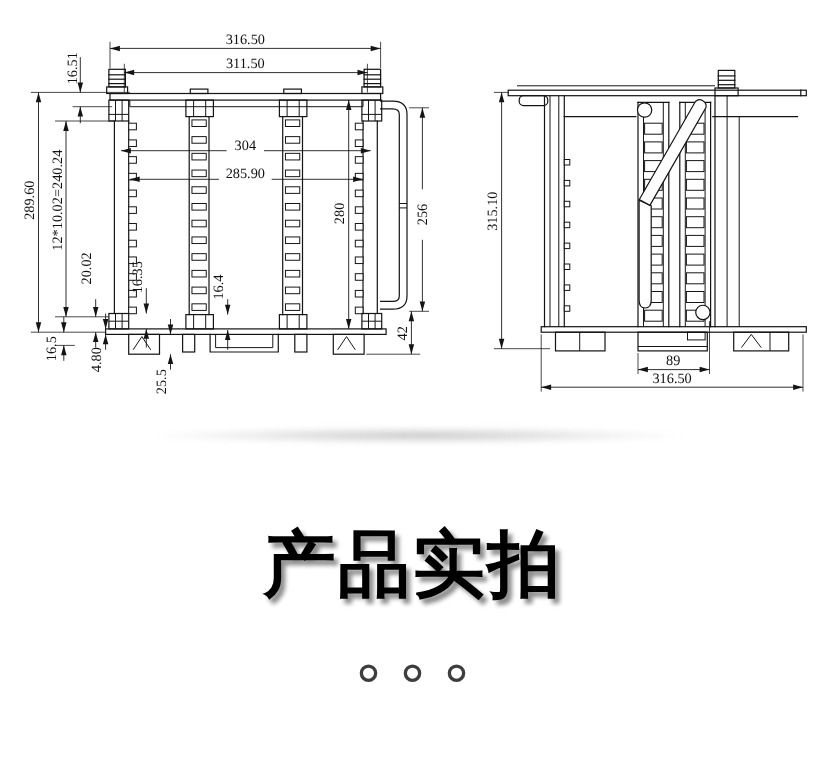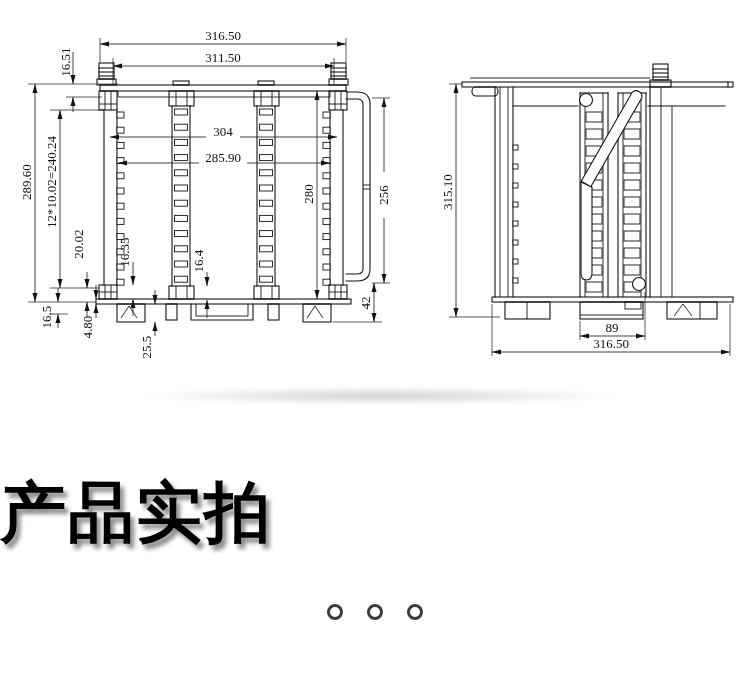--- a/index.html
+++ b/index.html
@@ -14,21 +14,21 @@
   .d1  {stroke:#141414;stroke-width:0.8;fill:none;marker-end:url(#arr);}
   .ext {stroke:#141414;stroke-width:0.7;fill:none;}
   .teeth rect,.rungs rect{fill:#ffffff;stroke:#141414;stroke-width:0.9;}
   .lblbg{fill:#ffffff;stroke:none;}
   text{font-family:"Liberation Serif","DejaVu Serif",serif;font-size:13px;fill:#111;text-anchor:middle;}
   
   .divider-shadow{position:absolute;top:386px;left:66px;width:628px;height:22px;
     background:radial-gradient(ellipse 50% 50% at 50% 45%, rgba(90,90,90,0.30), rgba(150,150,150,0.10) 58%, rgba(255,255,255,0) 78%);
     filter:blur(2px);border-radius:50%;}
   
-  .section-title{position:absolute;top:468px;left:0;width:750px;text-align:left;
+  .section-title{position:absolute;top:468px;left:0;width:750px;text-align:center;
     font-family:"Liberation Sans","DejaVu Sans",sans-serif;font-weight:900;font-size:66px;
     color:#000;letter-spacing:2px;text-shadow:4px 5px 4px rgba(0,0,0,0.45);}
   
   .dots{position:absolute;top:604px;left:0;width:750px;display:flex;justify-content:center;gap:24px;}
   .dot{width:10px;height:10px;border:3.5px solid #3d3d3d;border-radius:50%;background:transparent;}
 </style>
 </head>
 <body>
 
 <div class="canvas">

